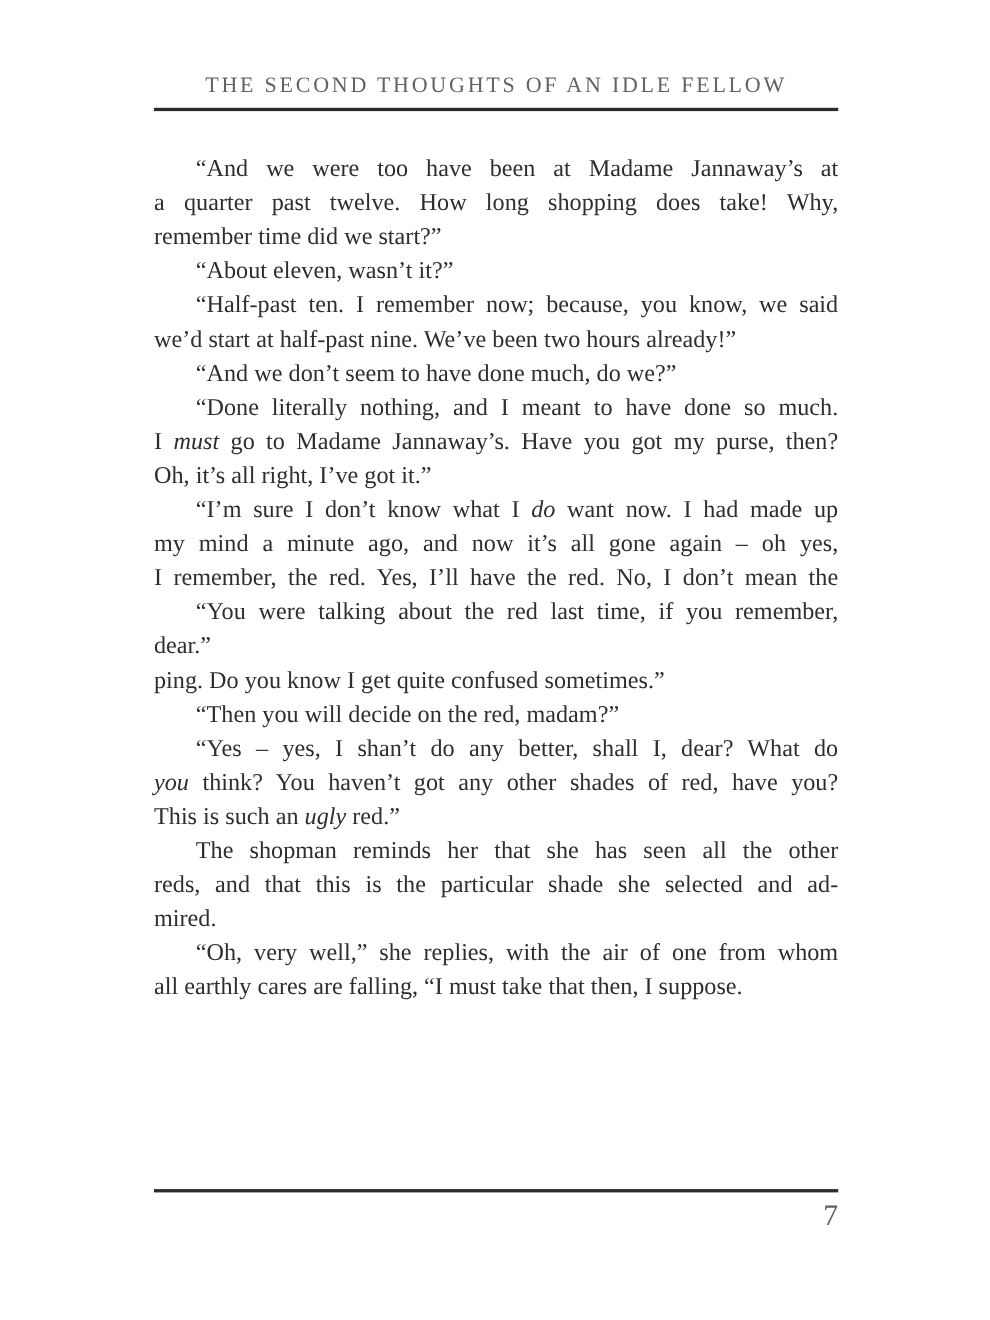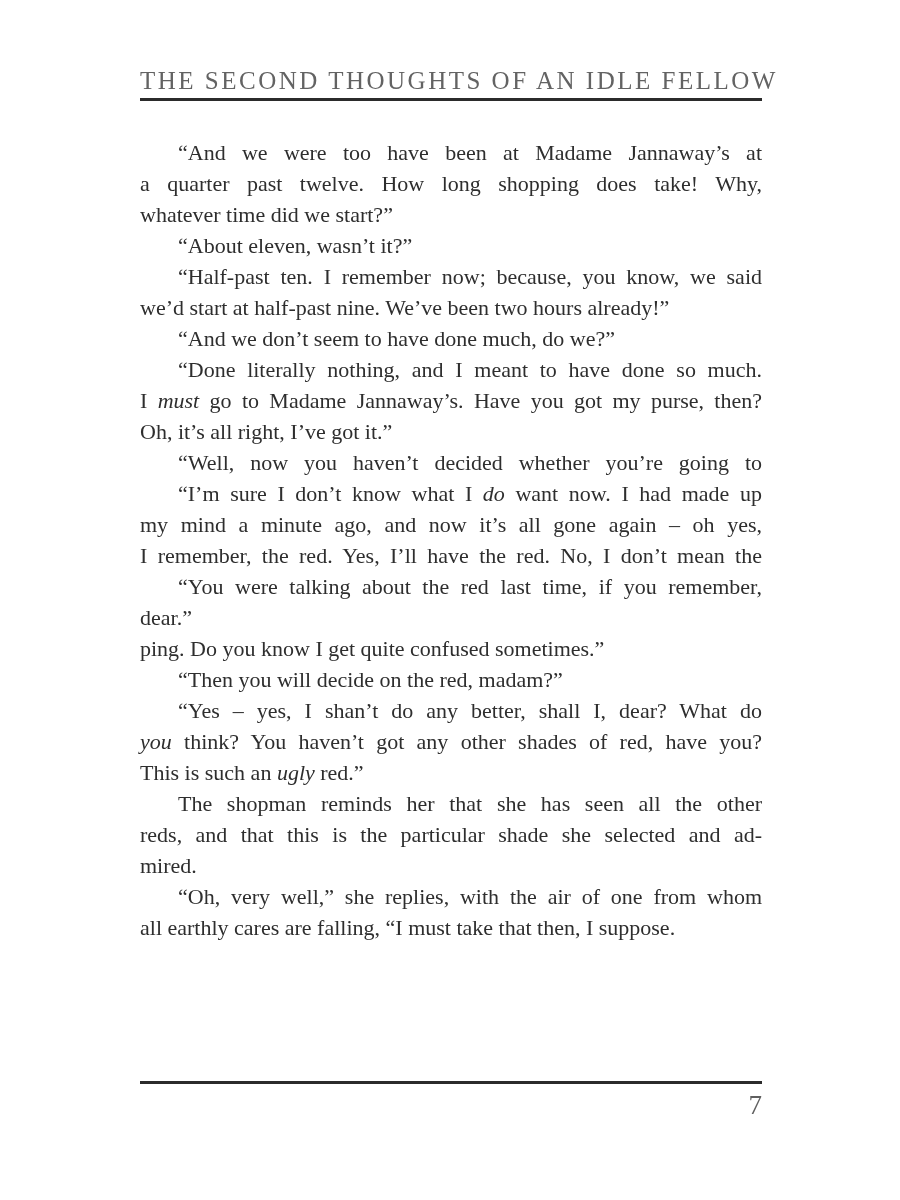--- a/index.html
+++ b/index.html
@@ -13,22 +13,22 @@
     height: 1200px;
     background: #ffffff;
     font-family: "Liberation Serif", "DejaVu Serif", serif;
     overflow: hidden;
   }
   .running-head {
     position: absolute;
     left: 140px;
     top: 67px;
     width: 622px;
-    text-align: left;
-    font-size: 25px;
+    text-align: center;
+    font-size: 20px;
     letter-spacing: 2.5px;
     color: #636363;
     white-space: nowrap;
   }
   .head-rule {
     position: absolute;
     left: 140px;
     top: 98px;
     width: 622px;
     height: 3px;
@@ -73,39 +73,38 @@
 <body>
 
 <div class="page">
   <div class="running-head">THE SECOND THOUGHTS OF AN IDLE FELLOW</div>
   <div class="head-rule"></div>
 
   <div class="text-block">
       <div class="para">
         <div class="line first"><span>“And we were too have been at Madame Jannaway’s at</span></div>
         <div class="line"><span>a quarter past twelve. How long shopping does take! Why,</span></div>
-        <div class="line last"><span>whatever time did we start?”</span></div>
+        <div class="line last"><span>remember time did we start?”</span></div>
       </div>
       <div class="para">
         <div class="line first last"><span>“About eleven, wasn’t it?”</span></div>
       </div>
       <div class="para">
         <div class="line first"><span>“Half-past ten. I remember now; because, you know, we said</span></div>
         <div class="line last"><span>we’d start at half-past nine. We’ve been two hours already!”</span></div>
       </div>
       <div class="para">
         <div class="line first last"><span>“And we don’t seem to have done much, do we?”</span></div>
       </div>
       <div class="para">
         <div class="line first"><span>“Done literally nothing, and I meant to have done so much.</span></div>
         <div class="line"><span>I </span><i>must</i><span> go to Madame Jannaway’s. Have you got my purse, then?</span></div>
         <div class="line last"><span>Oh, it’s all right, I’ve got it.”</span></div>
       </div>
       <div class="para">
-        <div class="line first"><span>“Well, now you haven’t decided whether you’re going to</span></div>
       </div>
       <div class="para">
         <div class="line first"><span>“I’m sure I don’t know what I </span><i>do</i><span> want now. I had made up</span></div>
         <div class="line"><span>my mind a minute ago, and now it’s all gone again – oh yes,</span></div>
         <div class="line"><span>I remember, the red. Yes, I’ll have the red. No, I don’t mean the</span></div>
       </div>
       <div class="para">
         <div class="line first"><span>“You were talking about the red last time, if you remember,</span></div>
         <div class="line last"><span>dear.”</span></div>
       </div>

